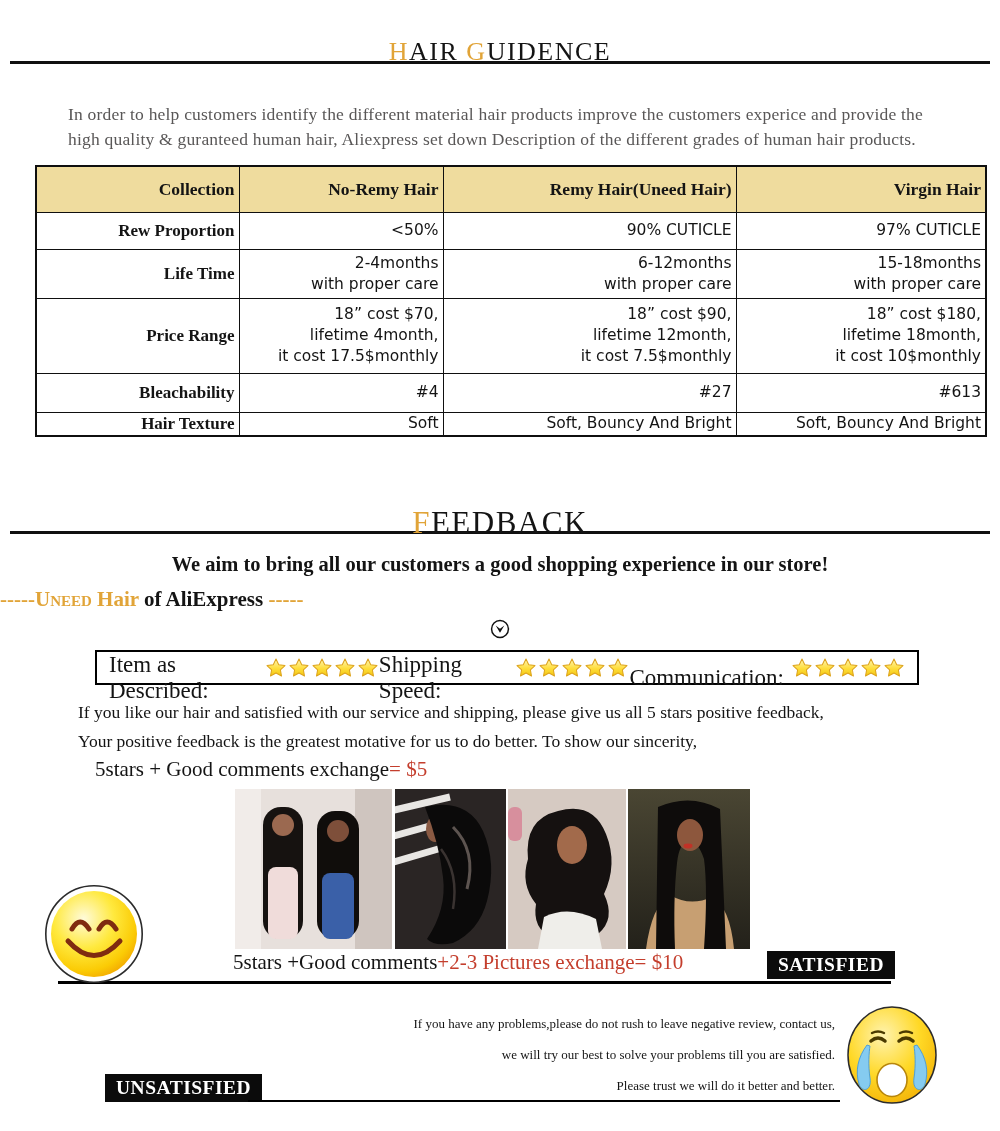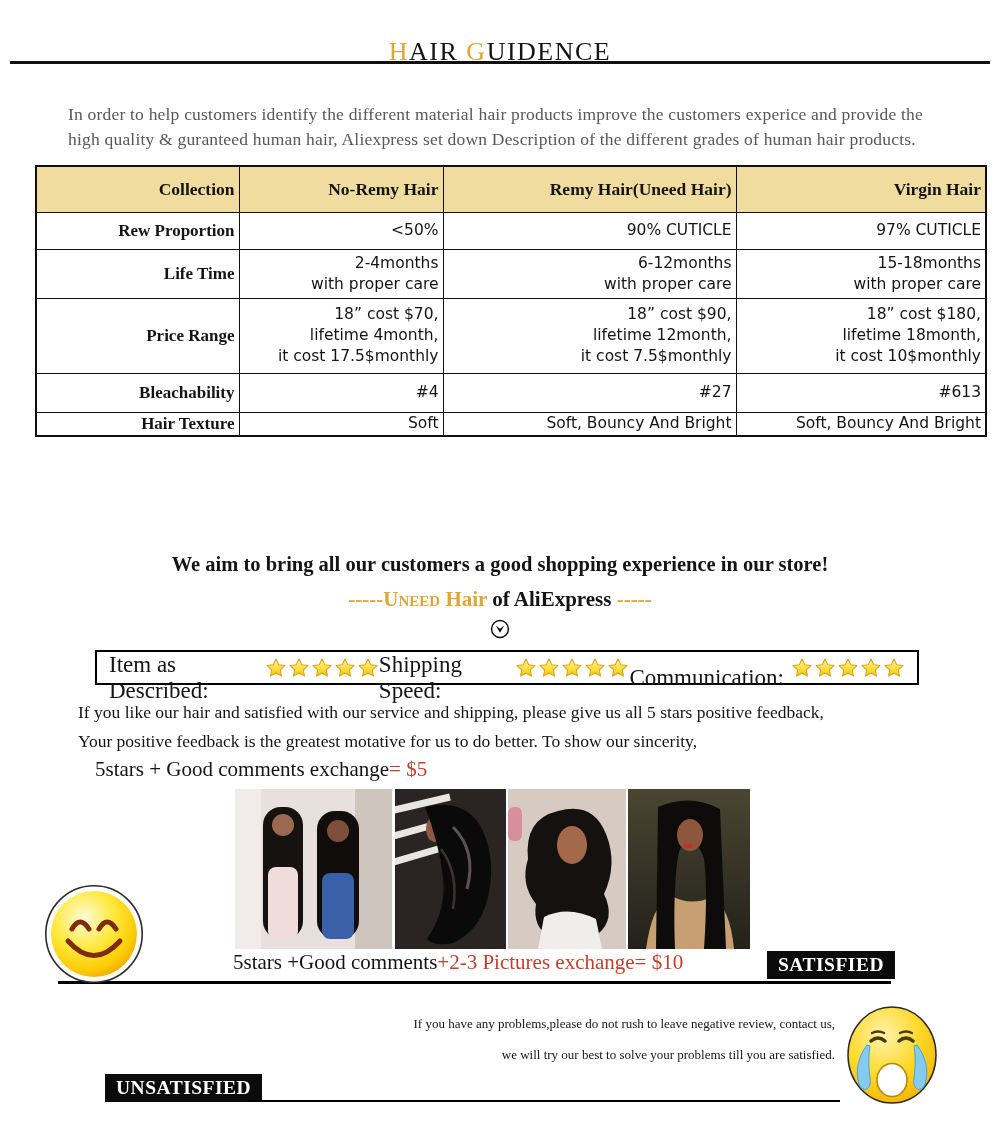--- a/index.html
+++ b/index.html
@@ -23,21 +23,21 @@
                border:2.5px solid #0f0f0f;}
   table.grades td,table.grades th{border:1.7px solid #0f0f0f;text-align:right;vertical-align:middle;padding:0 4px;}
   table.grades th{background:var(--th-bg,#EFDC9E);font-size:17.5px;font-weight:bold;}
   td.rowlabel{font-weight:bold;font-size:17px;}
   td.val{font-family:"DejaVu Sans",sans-serif;font-size:15.5px;line-height:21px;white-space:pre-line;}
   tr.r-head{height:46px;} tr.r-rew{height:37px;margin-top:12px;} tr.r-life{height:49px;}
   tr.r-price{height:75px;} tr.r-bleach{height:39px;} tr.r-texture{height:24px;}
 
   
   .tagline{position:absolute;left:0;right:0;top:553px;text-align:center;font-size:20.5px;font-weight:bold;white-space:nowrap;}
-  .brand{position:absolute;left:0;right:0;top:587px;text-align:center;font-size:21px;font-weight:bold;white-space:nowrap;}
+  .brand{position:absolute;left:0;right:0;top:587px;text-align:left;font-size:21px;font-weight:bold;white-space:nowrap;}
   .brand .sc{font-variant:small-caps;}
   .arrow-row{position:absolute;left:0;right:0;top:618px;text-align:center;}
 
   .rating-bar{position:absolute;left:95px;top:650px;width:824px;height:35px;border:2px solid #000;
               display:flex;align-items:center;justify-content:space-between;padding:0 12px;box-sizing:border-box;}
   .rating-group{display:flex;align-items:center;}
   .rating-label{font-size:23px;margin-top:20px;}
   .stars{display:inline-flex;gap:1px;margin-left:7px;}
   .star{width:22px;height:22px;}
 
@@ -158,20 +158,24 @@
     </tr>
     <tr class="r-texture">
       <td class="rowlabel">Hair Texture</td>
       <td class="val">Soft</td>
       <td class="val">Soft, Bouncy And Bright</td>
       <td class="val">Soft, Bouncy And Bright</td>
     </tr>
   </tbody>
     </table>
 
+  <div class="rule-heading" id="fb-heading">
+    <span class="rule-line"></span>
+    <h2 class="rh-text"><span class="gold">F</span><span>EEDBACK</span></h2>
+  </div>
 
   <div class="tagline">We aim to bring all our customers a good shopping experience in our store!</div>
 
   <div class="brand"><span class="gold">-----</span><span class="gold sc">Uneed</span><span class="gold"> Hair</span><span> of AliExpress </span><span class="gold">-----</span></div>
 
   <div class="arrow-row">
     <svg width="22" height="22" viewBox="0 0 24 24">
       <circle cx="12" cy="12" r="9.2" fill="none" stroke="#111" stroke-width="1.6"></circle>
       <path d="M7.3 8.3 L12 16 L16.7 8.3 L12 11.6 Z" fill="#111"></path>
     </svg>
@@ -301,20 +305,21 @@
     <path d="M24 57 Q50 86 76 57" stroke="#7F2B10" stroke-width="5" fill="none" stroke-linecap="round"></path>
   </svg>
 
   <div class="offer2-underline"></div>
   <div class="offer offer2"><span>5stars +Good comments</span><span class="red">+2-3 Pictures exchange= $10</span></div>
   <div class="badge satisfied">SATISFIED</div>
 
   <div class="problems">
     <div>If you have any problems,please do not rush to leave negative review, contact us,</div>
     <div>we will try our best to solve your problems till you are satisfied.</div>
+    <div>Please trust we will do it better and better.</div>
   </div>
 
   <div class="badge unsatisfied">UNSATISFIED</div>
   <div class="bottom-line"></div>
 
   <svg class="crying" viewBox="0 0 94 100">
     <ellipse cx="47" cy="50" rx="44" ry="48" fill="url(#cryG)" stroke="#2b2b2b" stroke-width="1.5"></ellipse>
     <path d="M26 36 Q33 30 40 36" stroke="#4a3a00" stroke-width="3.5" fill="none" stroke-linecap="round"></path>
     <path d="M54 36 Q61 30 68 36" stroke="#4a3a00" stroke-width="3.5" fill="none" stroke-linecap="round"></path>
     <path d="M27 28 Q33 25 39 28" stroke="#4a3a00" stroke-width="2.5" fill="none" stroke-linecap="round"></path>

